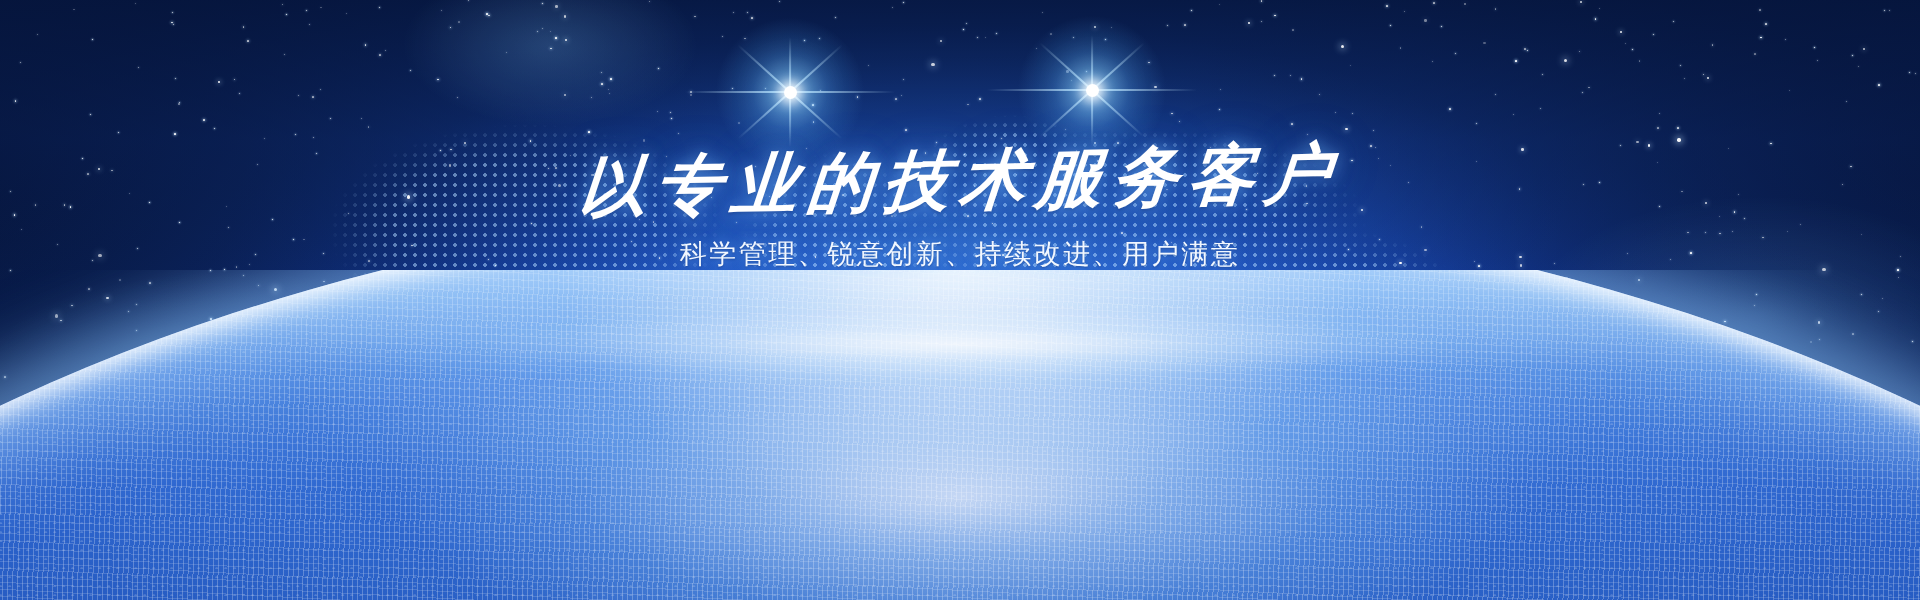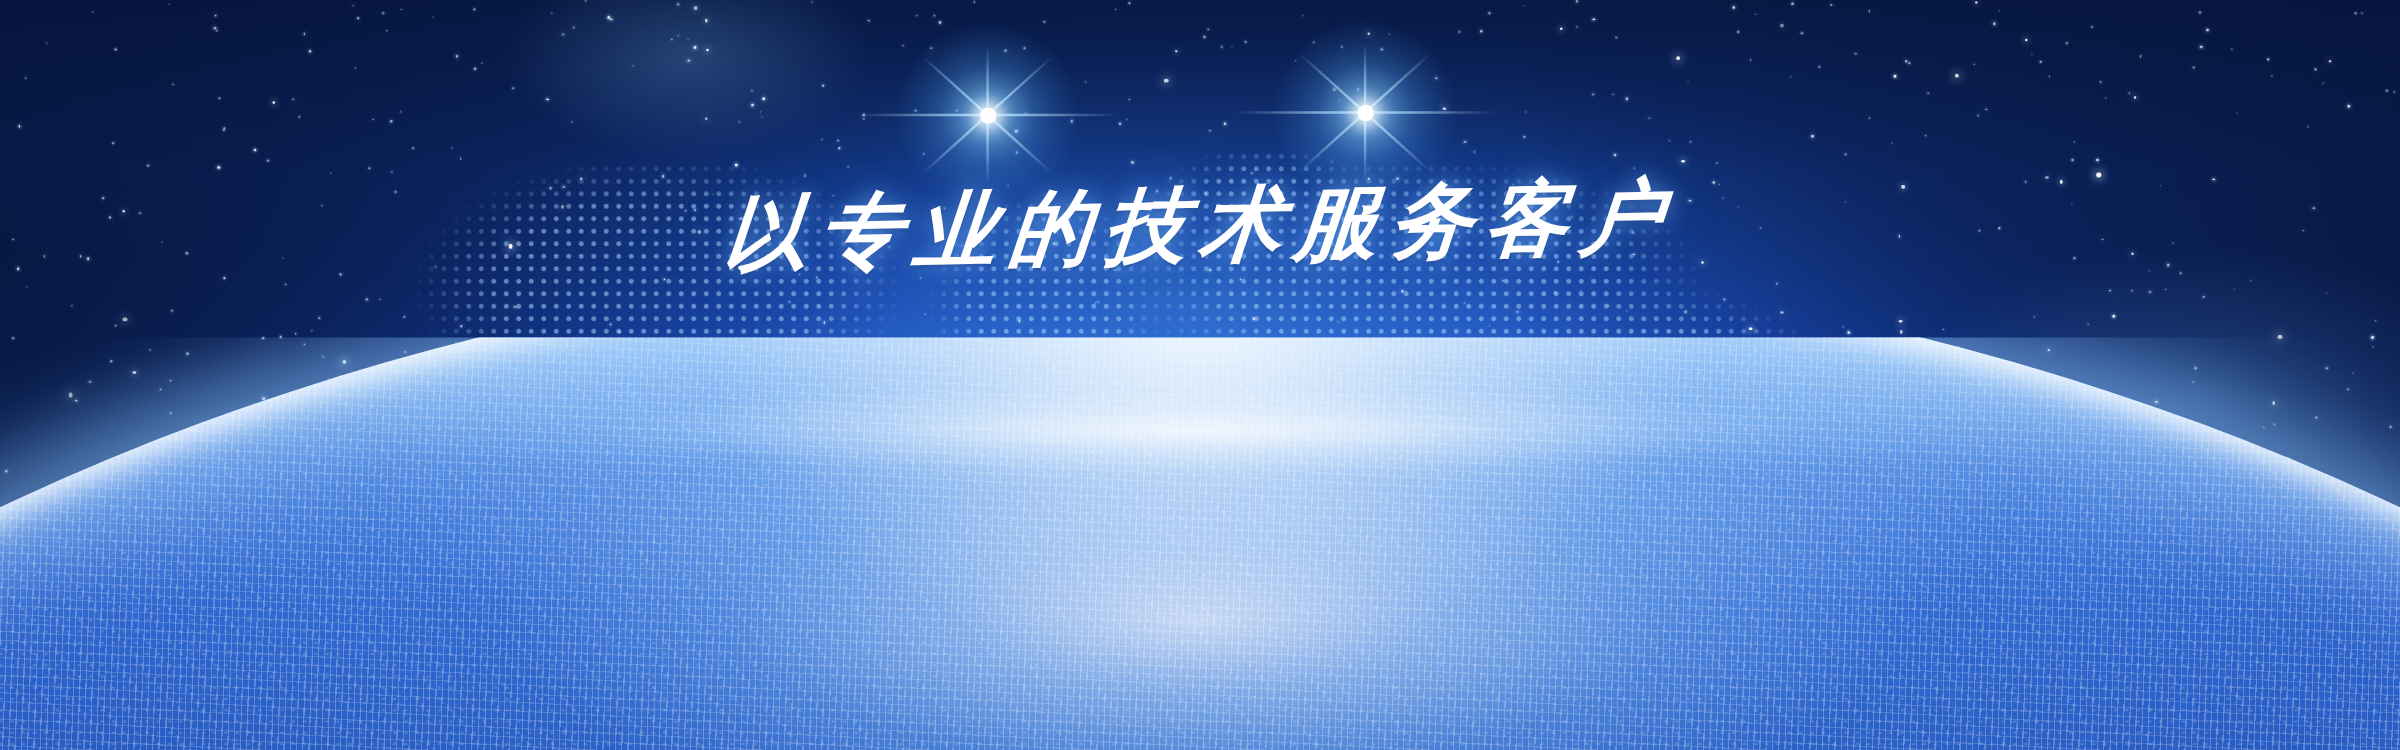--- a/index.html
+++ b/index.html
@@ -748,15 +748,16 @@
     <div class="earth"></div>
     <div class="earth-texture"></div>
     <div class="earth-rim"></div>
     <div class="city-rays"></div>
     <div class="city-glow"></div>
   </div>
   <div class="horizon-beam"></div>
 
   <div class="copy">
     <div class="headline">以专业的技术服务客户</div>
+    <div class="subhead">科学管理、锐意创新、持续改进、用户满意</div>
   </div>
 
 </div>
 
 </body></html>

